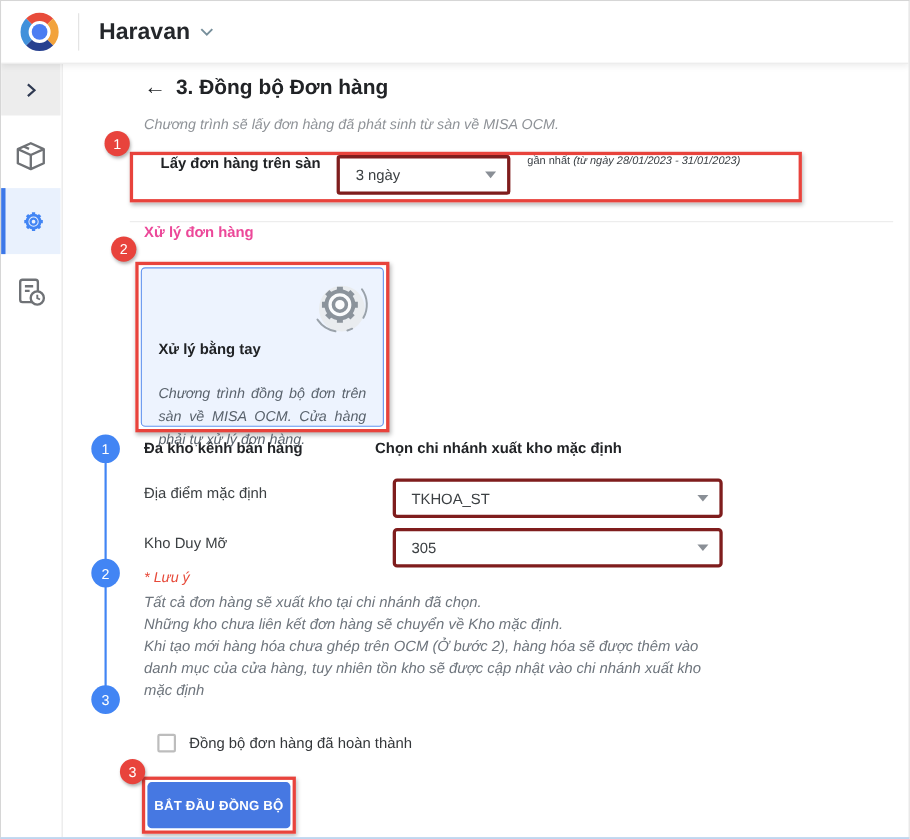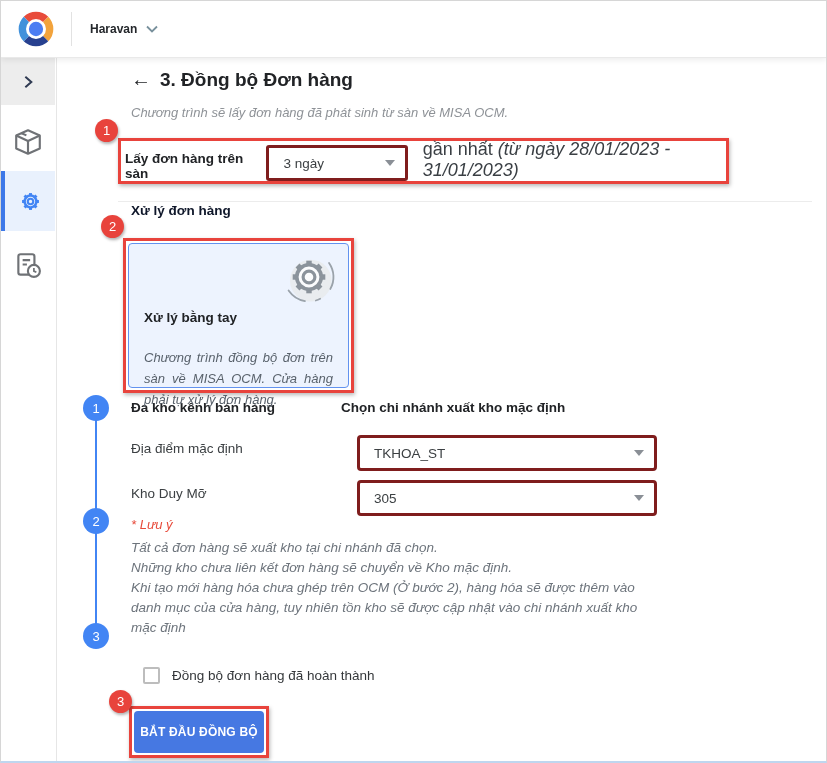--- a/index.html
+++ b/index.html
@@ -10,21 +10,21 @@
     border:1px solid #d6d6d6; border-bottom:2px solid #bfd6ef; overflow:hidden;
   }
   
   .header {
     position:absolute; top:0; left:0; right:0; height:57px; background:#fff;
     border-bottom:1px solid #e9e9e9; box-shadow:0 2px 6px rgba(0,0,0,.08);
     display:flex; align-items:center; z-index:20;
   }
   .logo { margin-left:14px; width:42px; height:42px; }
   .header-divider { width:1px; height:34px; background:#e2e2e2; margin-left:14px; }
-  .brand { margin-left:18px; font-size:12px; font-weight:bold; color:#24272b; }
+  .brand { margin-left:18px; font-size:21px; font-weight:bold; color:#24272b; }
   .brand-caret { margin-left:8px; display:inline-flex; }
   
   .sidebar {
     position:absolute; top:57px; left:0; bottom:0; width:56px; background:#fff;
     border-right:1px solid #e6e6e6; z-index:10;
   }
   .side-expand {
     position:absolute; top:0; left:0; right:1px; height:47px; background:#ededed;
     display:flex; align-items:center; justify-content:center; cursor:pointer;
   }
@@ -40,32 +40,32 @@
   
   .badge {
     position:absolute; width:23px; height:23px; border-radius:50%; background:#e8433c;
     color:#fff; font-size:13px; display:flex; align-items:center; justify-content:center;
     box-shadow:1px 2px 3px rgba(0,0,0,.3); z-index:6;
   }
   .badge-1 { left:38px; top:61px; }
   .badge-2 { left:44px; top:157px; }
   .badge-3 { left:52px; top:632px; }
   .redbox { position:absolute; border:3px solid #e8433c; box-shadow:1px 2px 4px rgba(0,0,0,.28); z-index:5; background:transparent; }
-  .redbox-1 { left:61px; top:80px; width:611px; height:46px; display:flex; align-items:flex-end; padding-left:4px; background:#fff; }
+  .redbox-1 { left:61px; top:80px; width:611px; height:46px; display:flex; align-items:flex-start; padding-left:25px; background:#fff; }
   .fetch-label { font-size:13.5px; font-weight:bold; color:#212326; margin-right:15px; }
   .selectbox {
     height:36px; background:#fff; border:3px solid #7f1d1d; border-radius:3px;
     display:flex; align-items:center; padding:0 10px 0 14px; cursor:pointer; color:#3c4043; font-size:13.5px;
   }
   .selectbox .caret { margin-left:auto; width:0; height:0; border-left:5px solid transparent; border-right:5px solid transparent; border-top:6px solid #8a8f96; }
   .fetch-select { width:158px; margin-right:15px; }
-  .fetch-suffix { font-size:18px; color:#3a3f44;margin-top:28px; }
+  .fetch-suffix { font-size:10px; color:#3a3f44; }
   .fetch-suffix .it { font-style:italic; }
   .divider { position:absolute; left:61px; top:143px; width:694px; height:1px; background:#ececec; }
-  .proc-label { position:absolute; left:74px; top:145px; font-size:13.5px; font-weight:bold; color:#0f172a; }
+  .proc-label { position:absolute; left:74px; top:145px; font-size:13.5px; font-weight:bold; color:#ec4899; }
   .redbox-2 { left:66px; top:180px; width:231px; height:155px; }
   .manual-card {
     position:absolute; inset:2px; background:#edf3fe; border:1px solid #6292ef; border-radius:4px;
     padding:8px 15px; cursor:pointer;
   }
   .card-gear { position:absolute; top:4px; right:10px; }
   .card-title { margin-top:58px; font-size:13.5px; font-weight:bold; color:#212326; }
   .card-desc { margin-top:22px; font-size:13px; font-style:italic; color:#59626c; text-align:justify; line-height:1.62; }
   
   .rail-line { position:absolute; left:38px; top:350px; width:2px; height:228px; background:#4285f4; }

